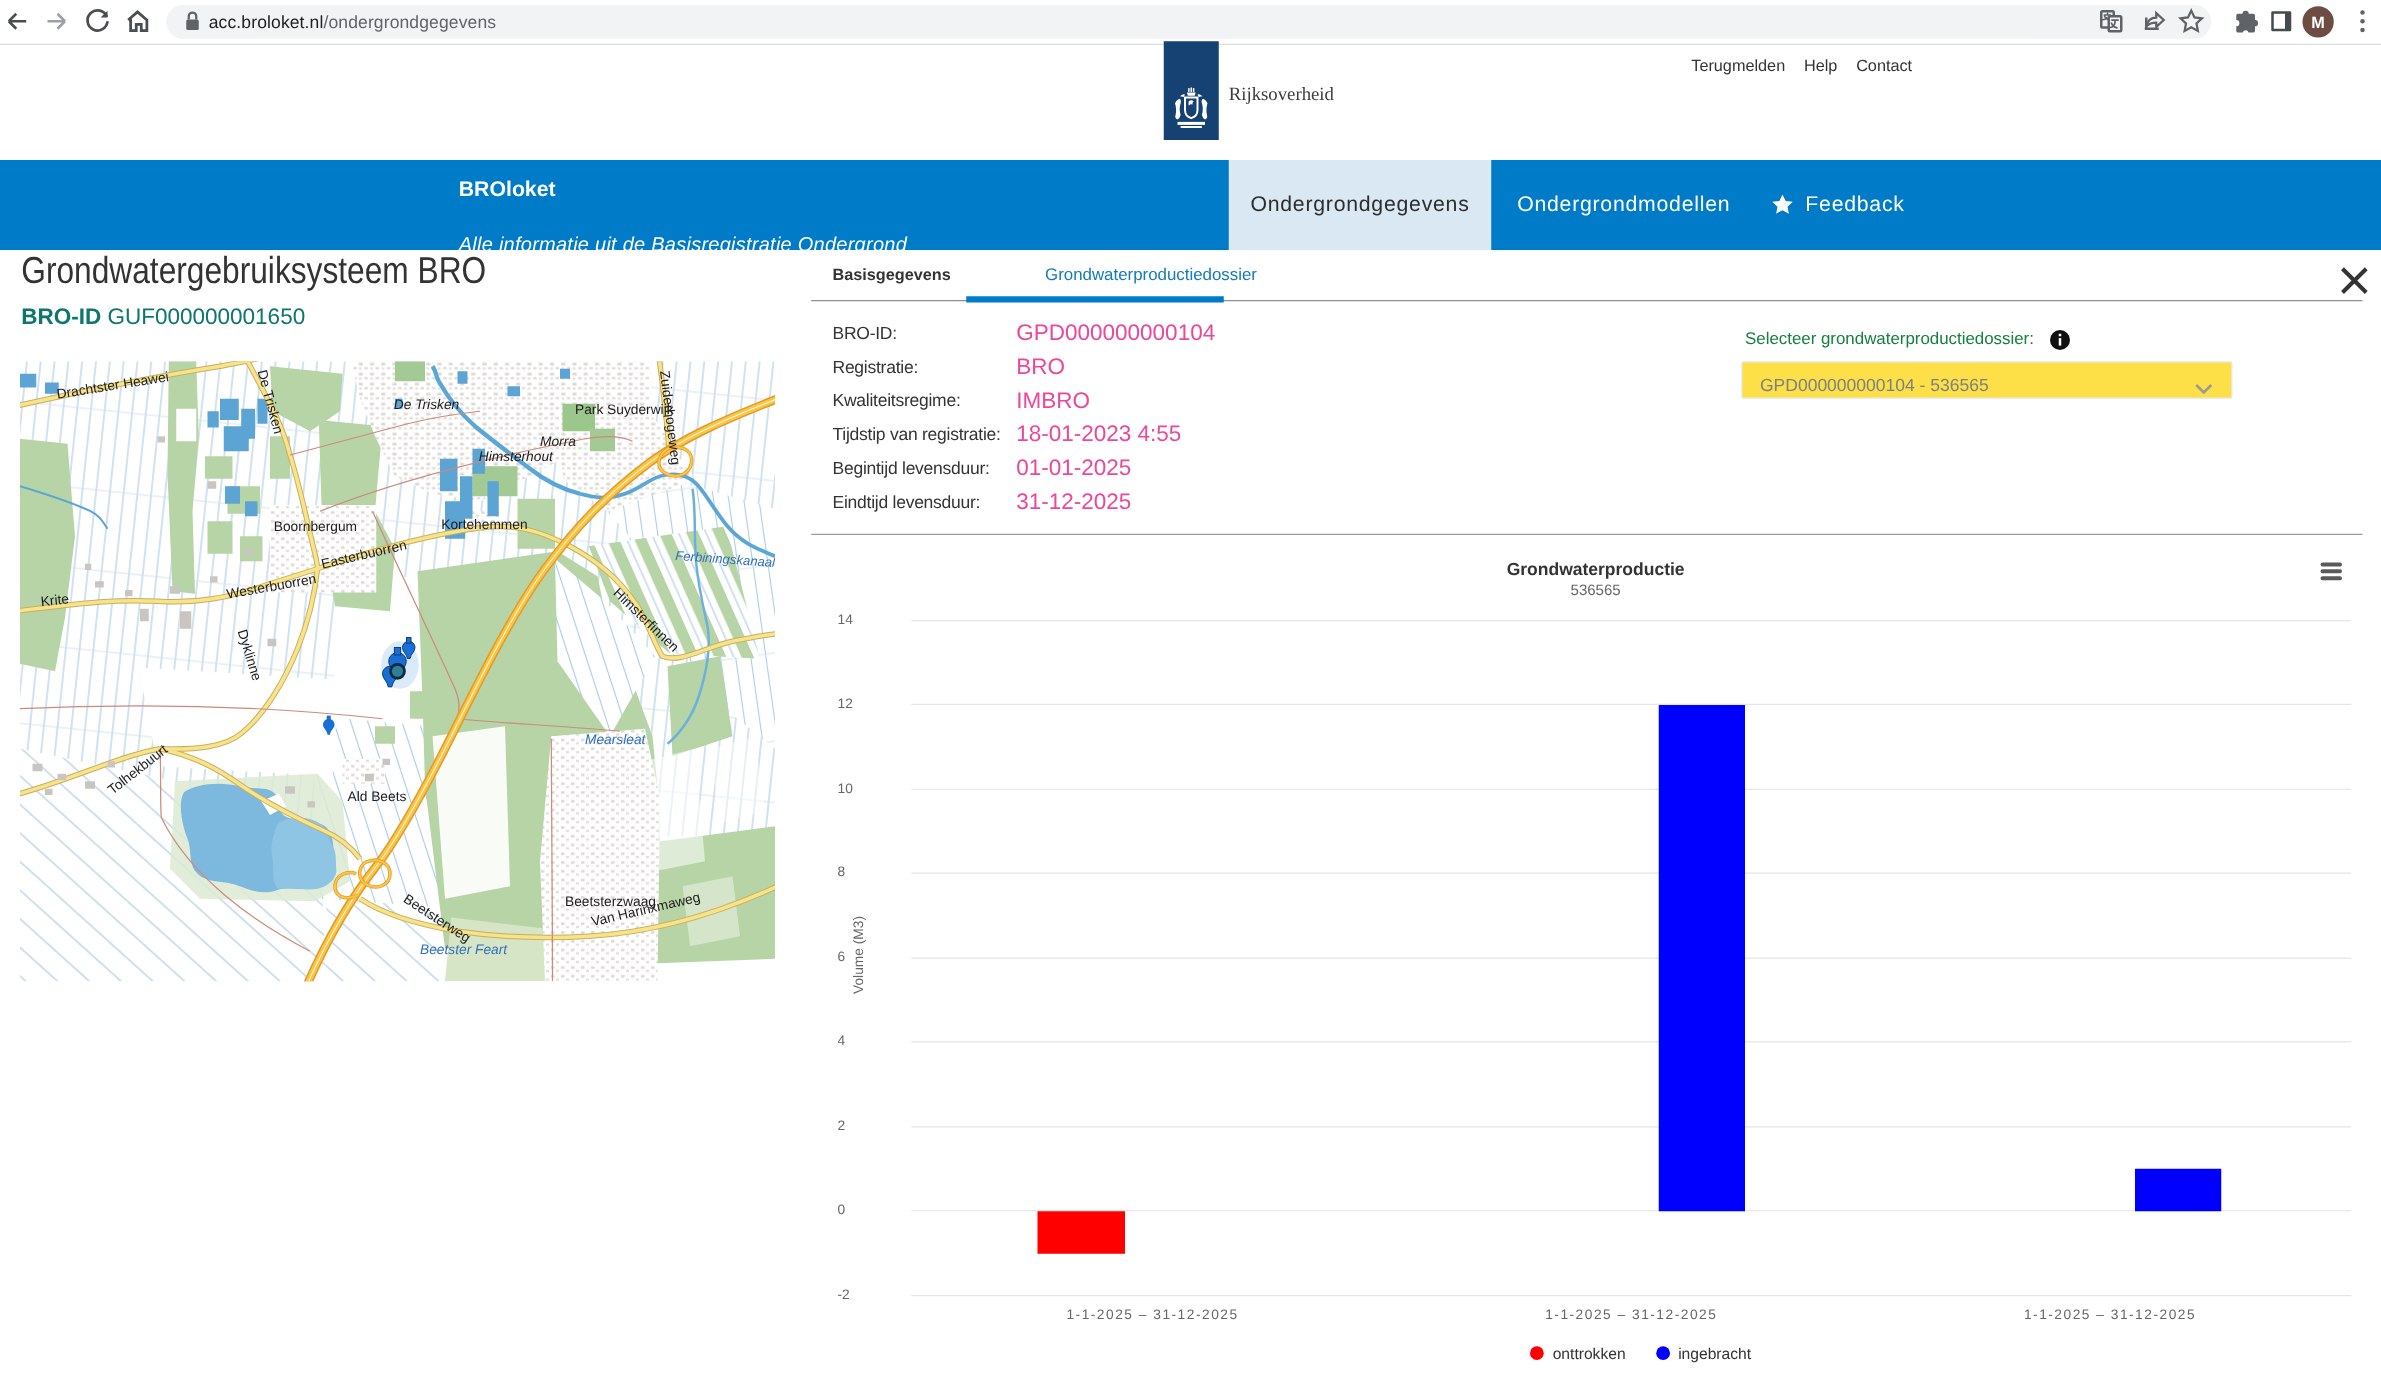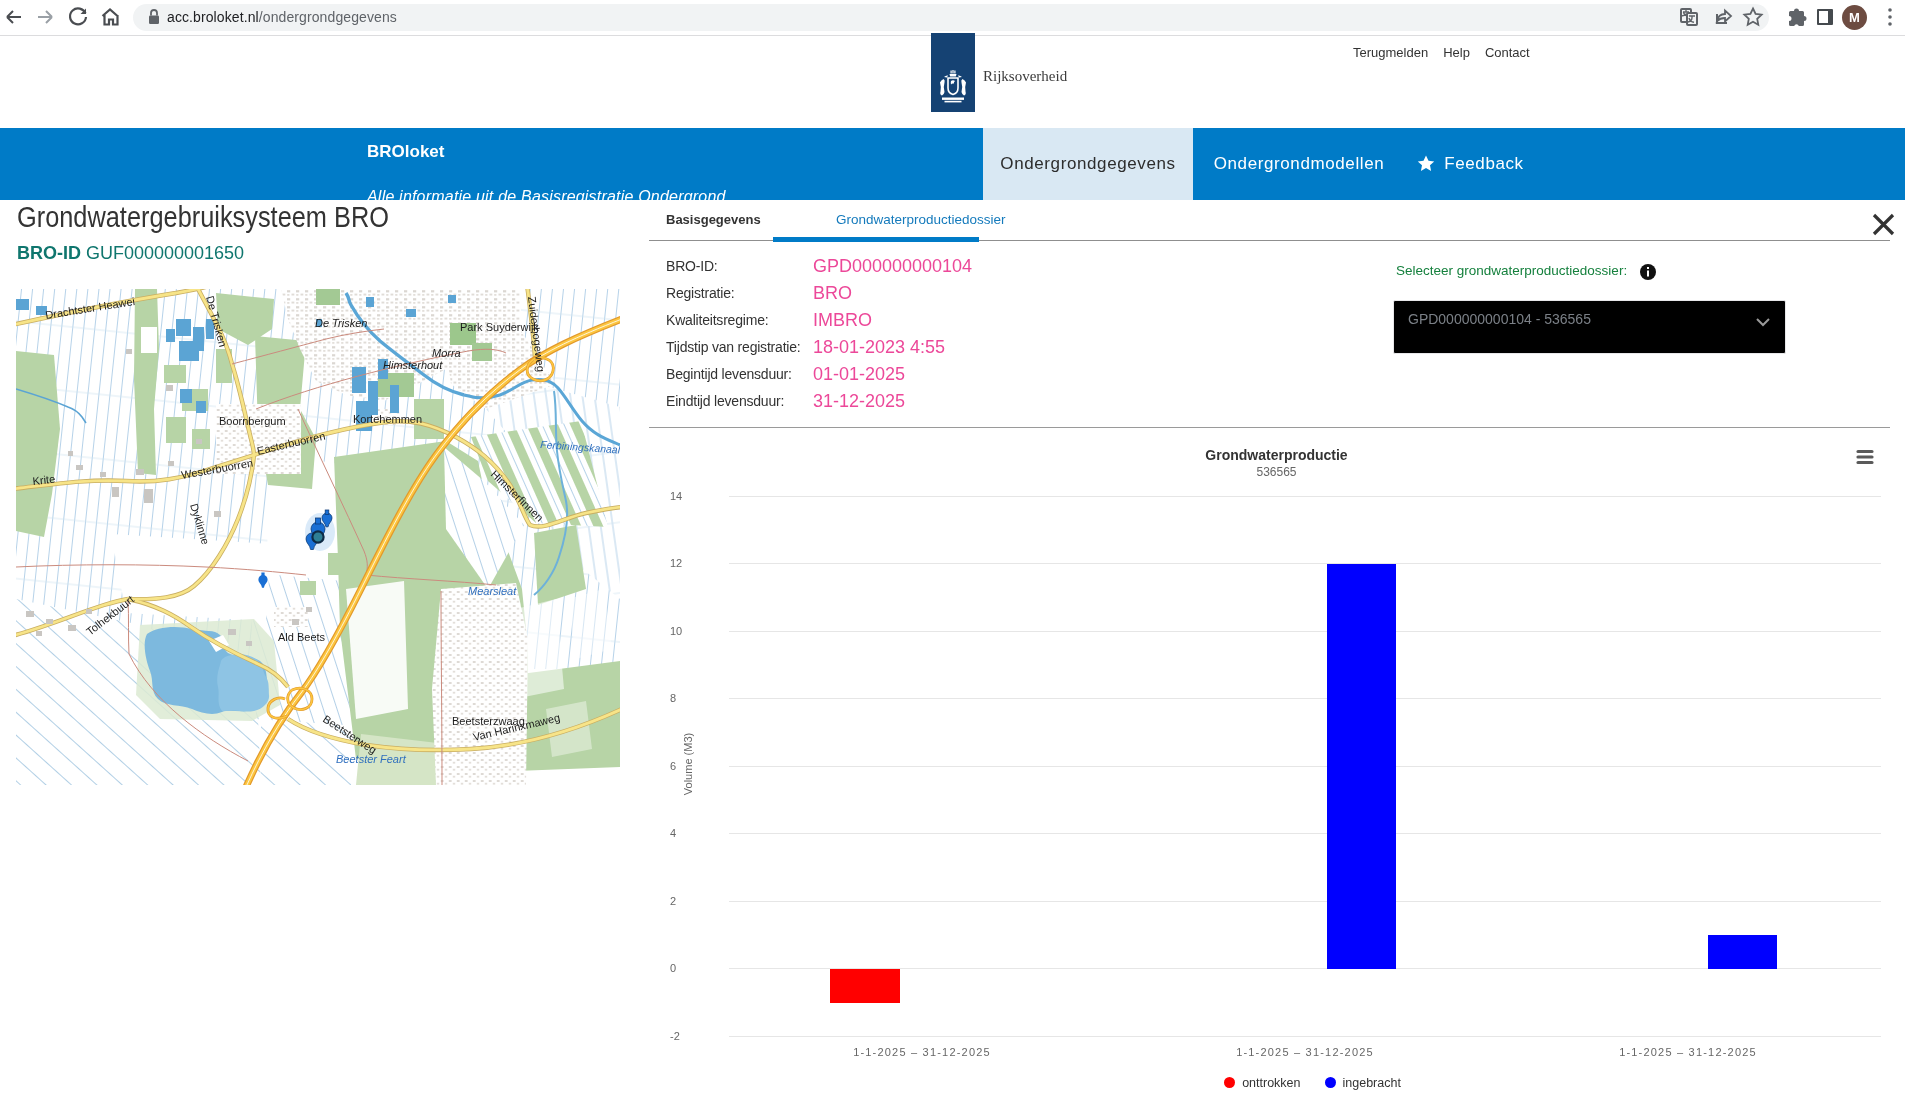--- a/index.html
+++ b/index.html
@@ -31,21 +31,21 @@
 #broid { position:absolute; left:17px; top:243px; font-size:18px; color:#0f766e; }
 #tabline { position:absolute; left:649px; top:240px; width:1241px; height:1px; background:#8f8f8f; }
 #rtab1 { position:absolute; left:666px; top:212px; font-size:13px; font-weight:bold; color:#333; }
 #rtab2 { position:absolute; left:816px; top:212px; font-size:13.5px; color:#147abc;margin-left:20px; }
 #tabunderline { position:absolute; left:773px; top:237px; width:206px; height:5px; background:#007bc7; }
 #closex { position:absolute; left:1872px; top:213px; width:23px; height:23px; }
 .flabel { position:absolute; left:666px; font-size:14px; color:#333; letter-spacing:-0.2px; }
 .fval { position:absolute; left:813px; font-size:18px; color:#ec4899; }
 #sellabel { position:absolute; left:1396px; top:263px; font-size:13.5px; color:#15803d; }
 #infoicon { position:absolute; left:1640px; top:264px; width:16px; height:16px; }
-#selbox { position:absolute; left:1393px; top:300px; width:393px; height:54px; background:#000000; border:1px solid #e7e7e9; border-radius:2px; }
+#selbox { position:absolute; left:1393px; top:289px; width:393px; height:30px; background:#fde047; border:1px solid #e7e7e9; border-radius:2px; }
 #selboxtext { position:absolute; left:14px; top:10px; font-size:14px; color:#7b8087; }
 #hline2 { position:absolute; left:649px; top:427px; width:1241px; height:1px; background:#9a9a9a; }
 
 #charttitle { position:absolute; left:648px; top:447px; width:1257px; text-align:center; font-size:14px; font-weight:bold; color:#333; }
 #chartsub { position:absolute; left:648px; top:465px; width:1257px; text-align:center; font-size:12px; color:#666; }
 .gridline { position:absolute; left:729px; width:1152px; height:1px; background:#e6e6e6; }
 .ylab { position:absolute; width:50px; text-align:left; font-size:11px; color:#666; }
 #yaxistitle { position:absolute; left:630px; top:758px; width:115px; font-size:11px; color:#666; transform:rotate(-90deg); transform-origin:center; text-align:center; }
 .bar { position:absolute; }
 .xlab { position:absolute; width:200px; text-align:center; font-size:11px; color:#666; top:1046px; letter-spacing:1.2px; }

